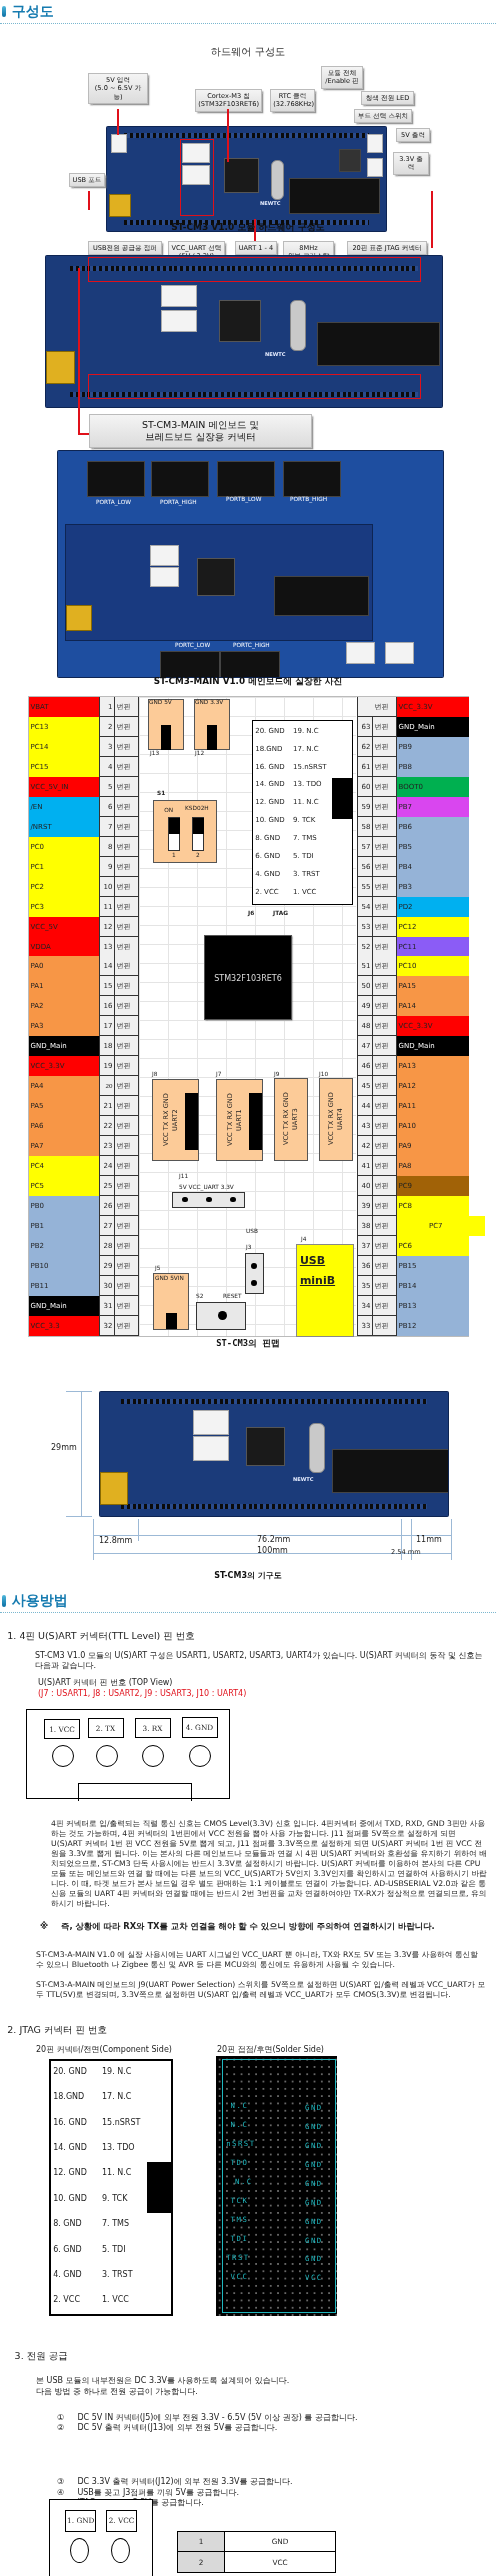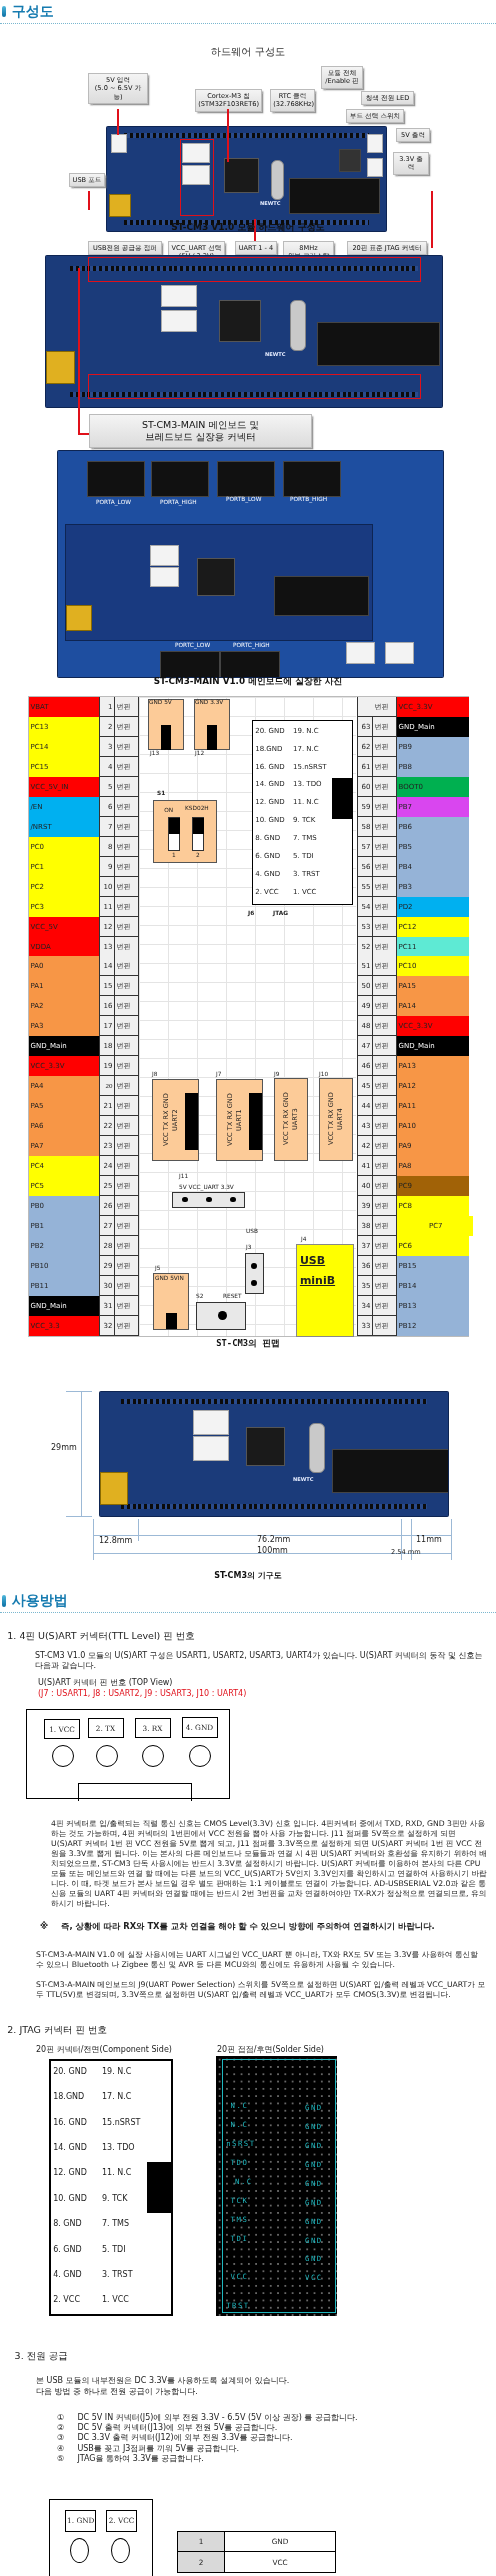--- a/index.html
+++ b/index.html
@@ -89,21 +89,21 @@
     <div>RTC 클럭</div>
     <div>(32.768KHz)</div>
   </div>
 <div class="callout" style="left:321px;top:66px;width:42px">
     <div>모듈 전체</div>
     <div>/Enable 핀</div>
   </div>
 <div class="callout" style="left:361px;top:91px;width:53px">
     <div>청색 전원 LED</div>
   </div>
-<div class="callout" style="left:346px;top:109px;width:58px">
+<div class="callout" style="left:354px;top:109px;width:58px">
     <div>부트 선택 스위치</div>
   </div>
 <div class="callout" style="left:396px;top:128px;width:34px">
     <div>5V 출력</div>
   </div>
 <div class="callout" style="left:393px;top:152px;width:36px">
     <div>3.3V 출력</div>
   </div>
 <div class="callout" style="left:69px;top:173px;width:36px">
     <div>USB 포트</div>
@@ -402,21 +402,21 @@
         <span class="pname" style="background: rgb(0, 176, 240); color: rgb(34, 34, 34); height: 20px; line-height: 20px; left: 368px; width: 72px;">PD2</span>
       </div>
       <div class="prow" style="top: 220px; left: 0px;">
         <span class="pnum" style="height: 20px; line-height: 20px; left: 328px; width: 16px;">53</span>
         <span class="plbl" style="height: 20px; line-height: 20px; left: 344px; width: 24px;">번핀</span>
         <span class="pname" style="background: rgb(255, 255, 0); color: rgb(34, 34, 34); height: 20px; line-height: 20px; left: 368px; width: 72px;">PC12</span>
       </div>
       <div class="prow" style="top: 240px; left: 0px;">
         <span class="pnum" style="height: 20px; line-height: 20px; left: 328px; width: 16px;">52</span>
         <span class="plbl" style="height: 20px; line-height: 20px; left: 344px; width: 24px;">번핀</span>
-        <span class="pname" style="background: #5eead4; color: rgb(34, 34, 34); height: 20px; line-height: 20px; left: 368px; width: 72px;">PC11</span>
+        <span class="pname" style="background: #8b5cf6; color: rgb(34, 34, 34); height: 20px; line-height: 20px; left: 368px; width: 72px;">PC11</span>
       </div>
       <div class="prow" style="top: 259px; left: 0px;">
         <span class="pnum" style="height: 20px; line-height: 20px; left: 328px; width: 16px;">51</span>
         <span class="plbl" style="height: 20px; line-height: 20px; left: 344px; width: 24px;">번핀</span>
         <span class="pname" style="background: rgb(255, 255, 0); color: rgb(34, 34, 34); height: 20px; line-height: 20px; left: 368px; width: 72px;">PC10</span>
       </div>
       <div class="prow" style="top: 279px; left: 0px;">
         <span class="pnum" style="height: 20px; line-height: 20px; left: 328px; width: 16px;">50</span>
         <span class="plbl" style="height: 20px; line-height: 20px; left: 344px; width: 24px;">번핀</span>
         <span class="pname" style="background: rgb(247, 150, 70); color: rgb(34, 34, 34); height: 20px; line-height: 20px; left: 368px; width: 72px;">PA15</span>
@@ -472,21 +472,21 @@
         <span class="pname" style="background: #a16207; color: rgb(34, 34, 34); height: 20px; line-height: 20px; left: 368px; width: 72px;">PC9</span>
       </div>
       <div class="prow" style="top: 499px; left: 0px;">
         <span class="pnum" style="height: 20px; line-height: 20px; left: 328px; width: 16px;">39</span>
         <span class="plbl" style="height: 20px; line-height: 20px; left: 344px; width: 24px;">번핀</span>
         <span class="pname" style="background: rgb(255, 255, 0); color: rgb(34, 34, 34); height: 20px; line-height: 20px; left: 368px; width: 72px;">PC8</span>
       </div>
       <div class="prow" style="top: 519px; left: 0px;">
         <span class="pnum" style="height: 20px; line-height: 20px; left: 328px; width: 16px;">38</span>
         <span class="plbl" style="height: 20px; line-height: 20px; left: 344px; width: 24px;">번핀</span>
-        <span class="pname" style="background: rgb(255, 255, 0); color: rgb(34, 34, 34); height: 20px; line-height: 20px; left: 368px; width: 76px; padding-left: 32px;">PC7</span>
+        <span class="pname" style="background: rgb(255, 255, 0); color: rgb(34, 34, 34); height: 20px; line-height: 20px; left: 368px; width: 88px; padding-left: 32px;">PC7</span>
       </div>
       <div class="prow" style="top: 539px; left: 0px;">
         <span class="pnum" style="height: 20px; line-height: 20px; left: 328px; width: 16px;">37</span>
         <span class="plbl" style="height: 20px; line-height: 20px; left: 344px; width: 24px;">번핀</span>
         <span class="pname" style="background: rgb(255, 255, 0); color: rgb(34, 34, 34); height: 20px; line-height: 20px; left: 368px; width: 72px;">PC6</span>
       </div>
       <div class="prow" style="top: 559px; left: 0px;">
         <span class="pnum" style="height: 20px; line-height: 20px; left: 328px; width: 16px;">36</span>
         <span class="plbl" style="height: 20px; line-height: 20px; left: 344px; width: 24px;">번핀</span>
         <span class="pname" style="background: rgb(149, 179, 215); color: rgb(34, 34, 34); height: 20px; line-height: 20px; left: 368px; width: 72px;">PB15</span>
@@ -555,20 +555,21 @@
         <div class="jr" style="top: 149px; left: 40px;">3.  TRST</div>
         <div class="jr" style="top: 167px;">2.  VCC</div>
         <div class="jr" style="top: 167px; left: 40px;">1.  VCC</div>
       </div>
     <div class="blk" style="left:79px;top:57px;width:20.4px;height:41px"></div>
   </div>
   <div class="small" style="left:217px;top:923px;"></div>
   <div class="small" style="left:219px;top:213px;font-weight:bold">J6</div>
   <div class="small" style="left:244px;top:213px;font-weight:bold">JTAG</div>
 
+  <div class="abs" style="left:175px;top:238px;width:88px;height:85px;background:#000;border:0.7px solid #555;color:#ddd;font-size:8px;text-align:center;line-height:85px;box-shadow:0.7px 0.7px 1.5px #444">STM32F103RET6</div>
 
   <div class="small" style="left:123px;top:374px">J8</div>
   <div class="peach" style="left:123px;top:382px;width:47px;height:82px">
     <div class="vert" style="left:8.8px;top:7.3px;height:66px">VCC TX RX GND</div>
     <div class="vert" style="left:17.5px;top:7.3px;height:66px">UART2</div>
     <div class="blk" style="left:32px;top:13px;width:13px;height:57px"></div>
   </div>
   <div class="small" style="left:187px;top:374px">J7</div>
   <div class="peach" style="left:187px;top:382px;width:47px;height:82px">
     <div class="vert" style="left:8.8px;top:7.3px;height:66px">VCC TX RX GND</div>
@@ -711,42 +712,42 @@
   <div class="abs" style="left:5.8px;top:2.9px;width:114px;height:254px;border:0.7px solid #20b8c0;border-right-width:0.7px"></div>
   <div id="jtag-back">
       <span style="left: 14.6px; top: 45px;">N.C</span>
       <span style="left: 14.6px; top: 64px;">N.C</span>
       <span style="left: 10.2px; top: 83px;">nSRST</span>
       <span style="left: 14.6px; top: 102px;">TDO</span>
       <span style="left: 19px; top: 121px;">N.C</span>
       <span style="left: 14.6px; top: 140px;">TCK</span>
       <span style="left: 14.6px; top: 159px;">TMS</span>
       <span style="left: 14.6px; top: 178px;">TDI</span>
-      <span style="left: 10.2px; top: 197px; margin-top: 48px;">TRST</span>
+      <span style="left: 10.2px; top: 197px;">TRST</span>
       <span style="left: 14.6px; top: 216px;">VCC</span>
       <span style="left: 89px; top: 47px;">GND</span>
       <span style="left: 89px; top: 66px;">GND</span>
       <span style="left: 89px; top: 85px;">GND</span>
       <span style="left: 89px; top: 104px;">GND</span>
       <span style="left: 89px; top: 123px;">GND</span>
       <span style="left: 89px; top: 142px;">GND</span>
       <span style="left: 89px; top: 161px;">GND</span>
       <span style="left: 89px; top: 180px;">GND</span>
       <span style="left: 89px; top: 198px;">GND</span>
       <span style="left: 89px; top: 217px;">VCC</span>
     </div>
 </div>
 
 <div class="sub-h" style="left:14.6px;top:2350px">3. 전원 공급</div>
 <div class="body-text" style="left:36px;top:2376px">본 USB 모듈의 내부전원은 DC 3.3V를 사용하도록 설계되어 있습니다.</div>
 <div class="body-text" style="left:36px;top:2387px">다음 방법 중 하나로 전원 공급이 가능합니다.</div>
 <div id="power-list" class="abs" style="left:57px;top:2413px">
     <div class="body-text" style="position: relative; white-space: nowrap;"><span style="display: inline-block; width: 20.4px;">①</span><span>DC 5V IN 커넥터(J5)에 외부 전원 3.3V - 6.5V (5V 이상 권장) 를 공급합니다.</span></div>
     <div class="body-text" style="position: relative; white-space: nowrap;"><span style="display: inline-block; width: 20.4px;">②</span><span>DC 5V 출력 커넥터(J13)에 외부 전원 5V를 공급합니다.</span></div>
-    <div class="body-text" style="position: relative; white-space: nowrap;"><span style="display: inline-block; width: 20.4px;">③</span><span>DC 3.3V 출력 커넥터(J12)에 외부 전원 3.3V를 공급합니다.</span></div>
+    <div class="body-text" style="position: relative; white-space: nowrap; margin-top: 44px;"><span style="display: inline-block; width: 20.4px;">③</span><span>DC 3.3V 출력 커넥터(J12)에 외부 전원 3.3V를 공급합니다.</span></div>
     <div class="body-text" style="position: relative; white-space: nowrap;"><span style="display: inline-block; width: 20.4px;">④</span><span>USB를 꽂고 J3점퍼를 끼워 5V를 공급합니다.</span></div>
     <div class="body-text" style="position: relative; white-space: nowrap;"><span style="display: inline-block; width: 20.4px;">⑤</span><span>JTAG을 통하여 3.3V를 공급합니다.</span></div>
   </div>
 
 <div class="conn-box" style="left:49px;top:2499px;width:104px;height:102px;border-width:0.7px">
   <div class="pinlabel" style="left:15.3px;top:10.2px;width:31px;height:22px;line-height:20.4px;font-size:7.3px">1. GND</div>
   <div class="pinlabel" style="left:56px;top:9.5px;width:31px;height:22px;line-height:20.4px;font-size:7.3px">2. VCC</div>
   <div class="circle" style="left:20.4px;top:38px;width:19px;height:25px"></div>
   <div class="circle" style="left:61px;top:38px;width:19px;height:25px"></div>
 

